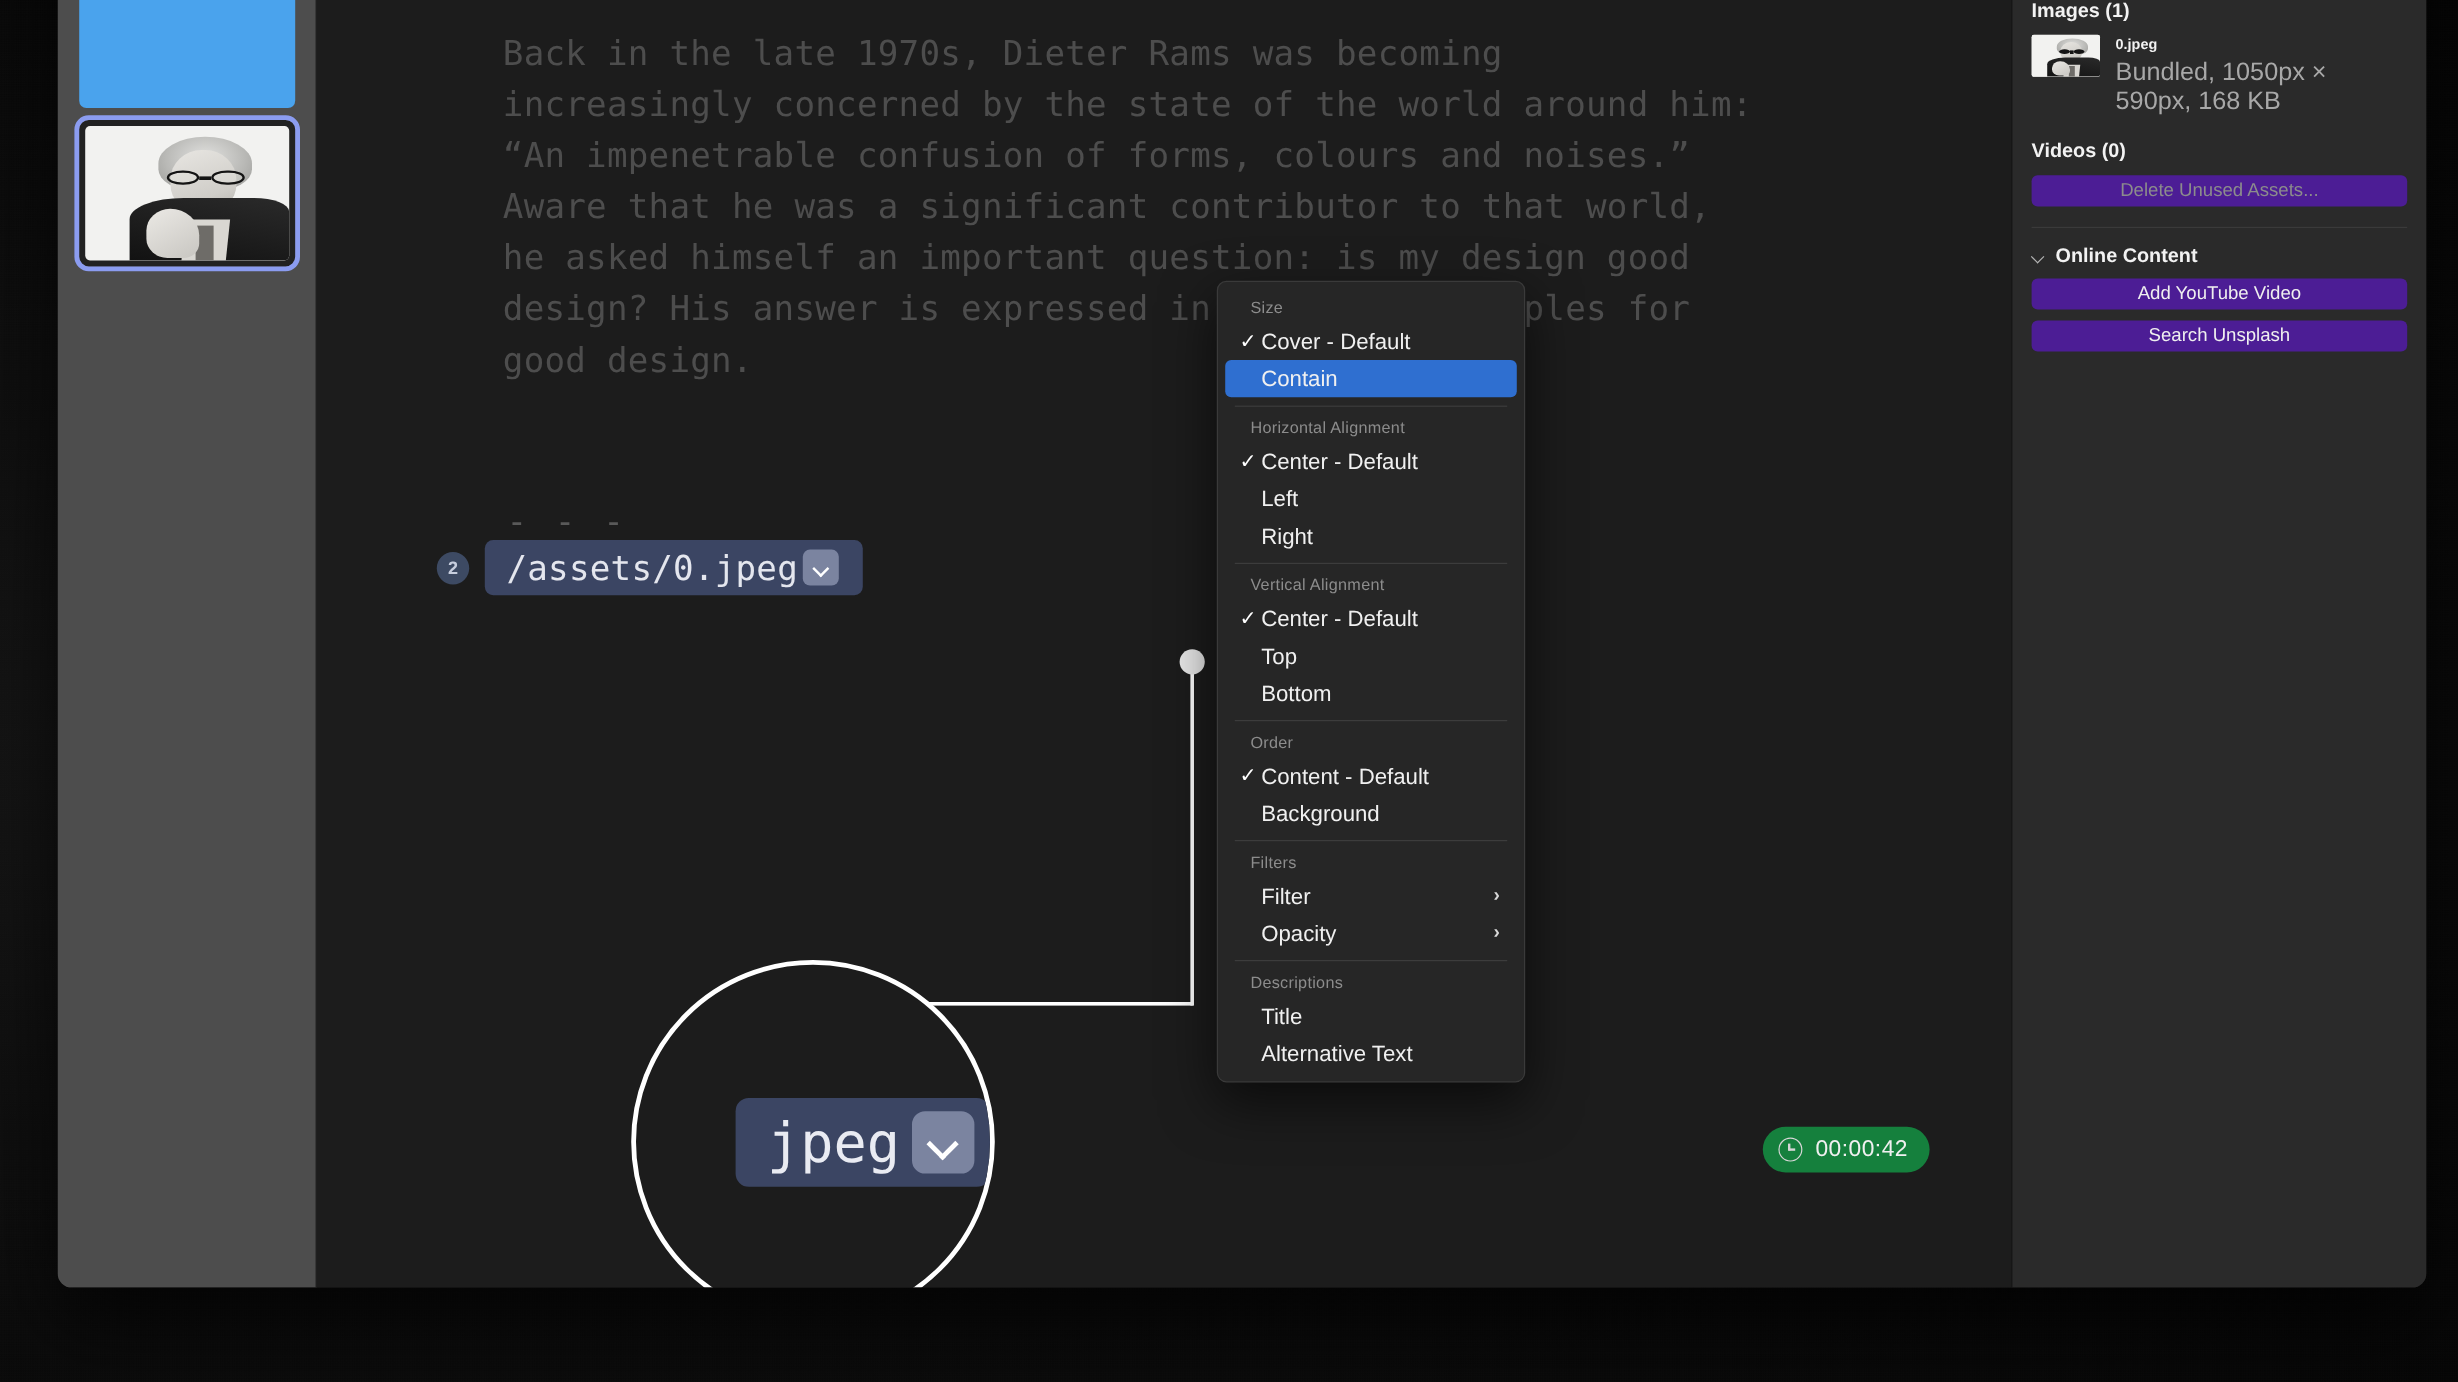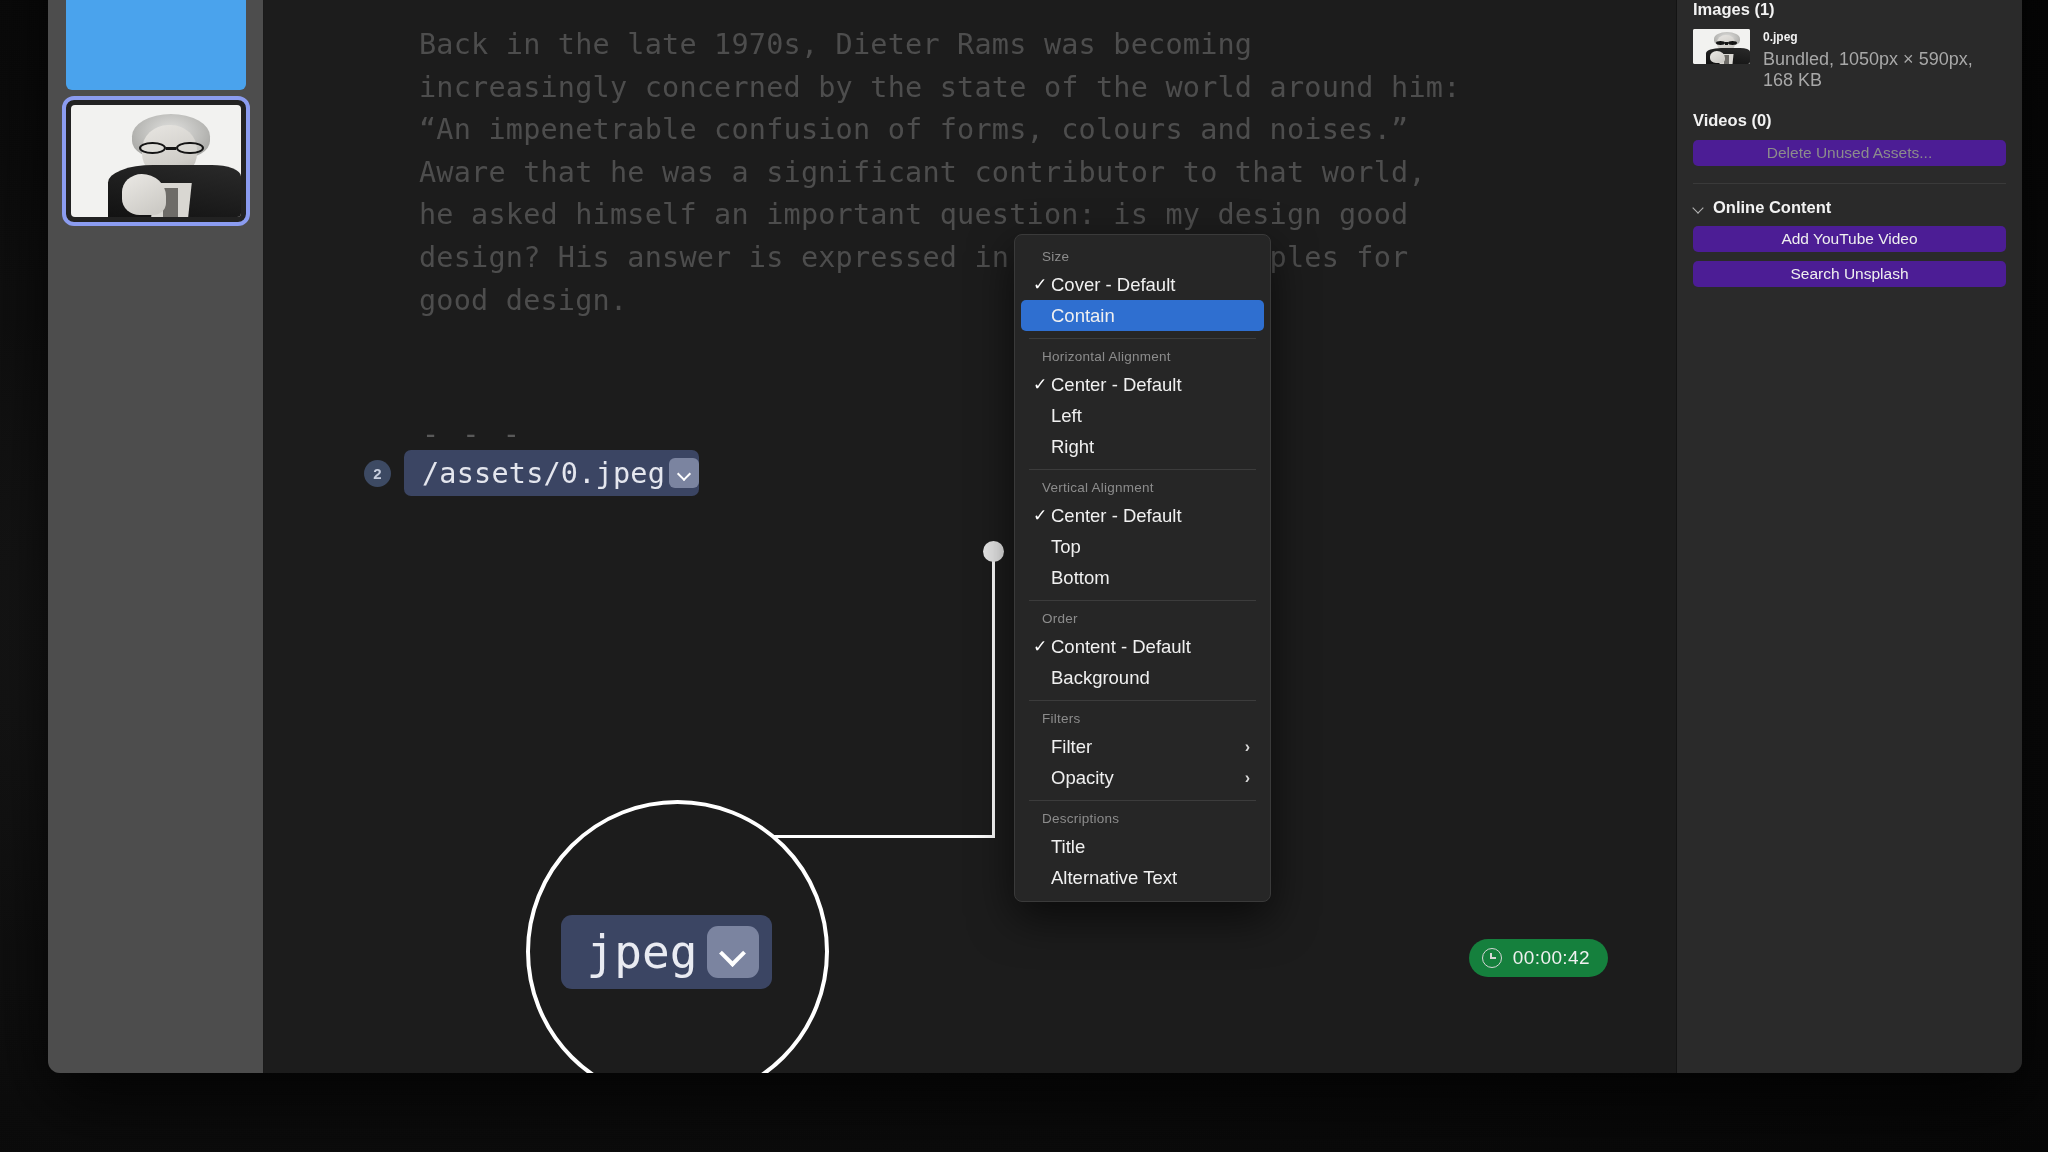--- a/index.html
+++ b/index.html
@@ -199,21 +199,21 @@
     display: flex;
     align-items: center;
     justify-content: center;
   }
   #asset-pill {
     height: 46px;
     background: #3b4563;
     border-radius: 7px;
     display: flex;
     align-items: center;
-    padding: 0 0 0 18px;
+    padding: 0 20px 0 18px;
     gap: 4px;
   }
   #asset-pill-label {
     font-family: "DejaVu Sans Mono", "Liberation Mono", monospace;
     font-size: 28.5px;
     color: #e4e6ee;
     letter-spacing: .2px;
   }
   #asset-chevron-btn {
     width: 30px; height: 30px;
@@ -327,21 +327,21 @@
     left: 262px;
     top: 918px;
     width: 303px; height: 303px;
     border-radius: 50%;
     border: 4px solid #ffffff;
     background: #1c1c1c;
     overflow: hidden;
     z-index: 31;
     display: flex;
     align-items: center;
-    justify-content: center;
+    justify-content: flex-end;
   }
   #callout-pill {
     margin-left: -22px;
     height: 74px;
     background: #3b4563;
     border-radius: 11px;
     display: flex;
     align-items: center;
     padding: 0 13px 0 26px;
     gap: 10px;
@@ -439,21 +439,21 @@
   }
   .asset-meta { padding-top: 1px; }
   #asset-filename {
     color: #f2f2f2;
     font-size: 12px;
     font-weight: bold;
     margin-bottom: 5px;
   }
   #asset-details {
     color: #a8a8a8;
-    font-size: 18px;
+    font-size: 21px;
   }
   .insp-btn {
     width: 100%;
     height: 26px;
     border-radius: 5px;
     background: #4c1d95;
     color: #efefef;
     font-size: 15.5px;
     display: flex;
     align-items: center;

